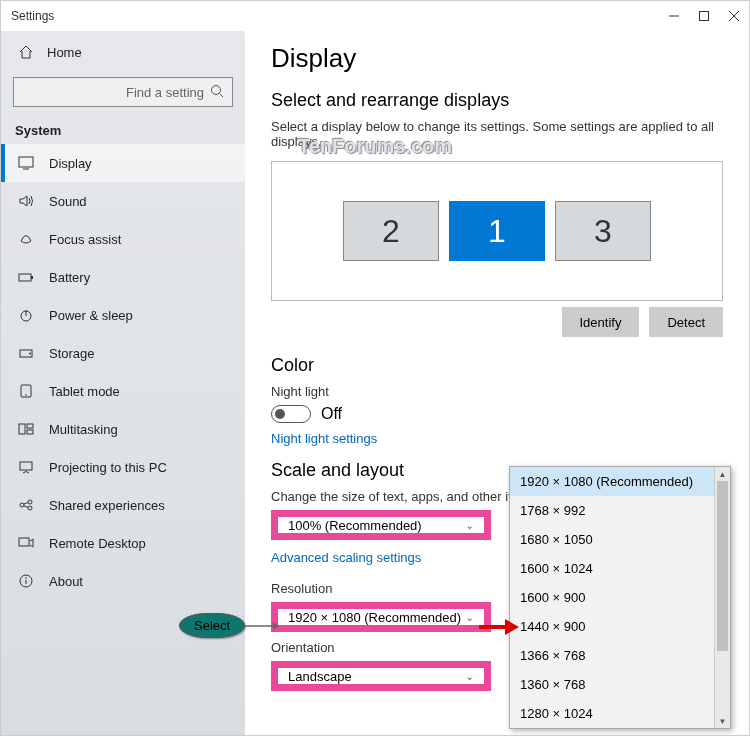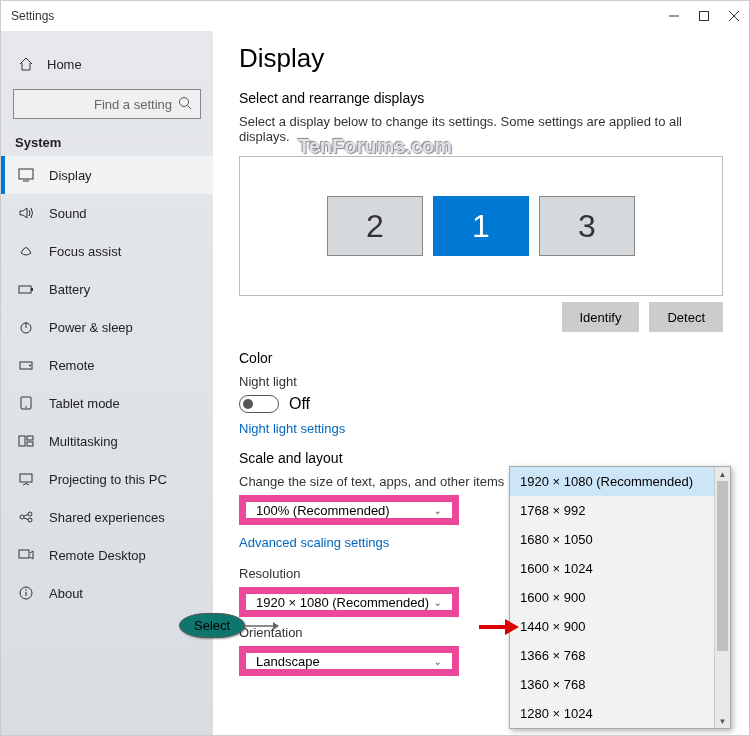--- a/index.html
+++ b/index.html
@@ -2,34 +2,34 @@
 <html><head>
   <meta charset="utf-8">
   <style>
     * { margin: 0; padding: 0; box-sizing: border-box; font-family: "Segoe UI", Arial, sans-serif; }
     body { width: 750px; height: 736px; background: #fff; overflow: hidden; border: 1px solid #ccc; position: relative; }
     .titlebar { height: 30px; display: flex; align-items: center; padding-left: 10px; font-size: 12px; color: #333; }
     .titlebar .title { flex: 1; }
     .window-controls { display: flex; }
     .window-controls div { width: 30px; height: 30px; display: flex; align-items: center; justify-content: center; font-size: 12px; color: #333; cursor: pointer; }
     .container { display: flex; height: calc(100% - 30px); }
-    .sidebar { width: 212px; background: linear-gradient(180deg, #e6e8eb, #d9dde2); padding-top: 16px; }
+    .sidebar { width: 244px; background: linear-gradient(180deg, #e6e8eb, #d9dde2); padding-top: 4px; }
     .sidebar-row { display: flex; align-items: center; height: 34px; padding: 0 14px; color: #222; font-size: 13px; cursor: pointer; }
     .sidebar-row .icon { width: 22px; display: flex; align-items: center; justify-content: center; margin-right: 10px; }
     .search-wrap { padding: 8px 12px 8px 12px; }
     .search-box { position: relative; height: 30px; border: 1px solid #888; background: rgba(255,255,255,0.4); display: flex; align-items: center; padding: 0 28px 0 8px; font-size: 13px; color: #666; justify-content: flex-end; }
     .search-box .sicon { position: absolute; right: 8px; top: 6px; }
     .section-title { font-size: 13px; font-weight: 600; padding: 8px 14px 6px; color: #222; }
     .nav-item { display: flex; align-items: center; height: 38px; padding: 0 14px; color: #222; font-size: 13px; cursor: pointer; position: relative; }
     .nav-item.active { background: rgba(255,255,255,0.5); }
     .nav-item.active::before { content: ""; position: absolute; left: 0; top: 0; bottom: 0; width: 4px; background: #0078d4; }
     .nav-item .icon { width: 22px; display: flex; align-items: center; justify-content: center; margin-right: 12px; color: #333; }
     .main { flex: 1; padding: 12px 26px 0 26px; overflow: hidden; position: relative; }
     h1 { font-weight: 300; font-size: 26px; margin-bottom: 16px; color: #000; }
-    h2 { font-weight: 400; font-size: 14px; margin-bottom: 8px; color: #000; }
+    h2 { font-weight: 400; font-size: 18px; margin-bottom: 8px; color: #000; }
     .subtext { font-size: 13px; color: #333; margin-bottom: 12px; }
     .display-arrange { border: 1px solid #bbb; height: 140px; display: flex; align-items: center; justify-content: center; gap: 10px; position: relative; margin-bottom: 6px; }
     .monitor { width: 96px; height: 60px; border: 1px solid #888; background: #d6d9dc; display: flex; align-items: center; justify-content: center; font-size: 32px; font-weight: 300; color: #333; cursor: pointer; }
     .monitor.selected { background: #0078d4; color: #fff; border-color: #0078d4; }
     .btn-row { display: flex; justify-content: flex-end; gap: 10px; margin-bottom: 18px; }
     .btn { height: 30px; padding: 0 18px; background: #ccc; border: none; font-size: 13px; cursor: pointer; }
     .toggle-row { display: flex; align-items: center; gap: 10px; margin-bottom: 6px; }
     .toggle { width: 40px; height: 18px; border: 1px solid #555; border-radius: 10px; position: relative; cursor: pointer; }
     .toggle::after { content: ""; position: absolute; left: 3px; top: 3px; width: 10px; height: 10px; border-radius: 50%; background: #555; }
     .link { color: #0067c0; font-size: 13px; cursor: pointer; margin-bottom: 14px; display: inline-block; }
@@ -139,21 +139,21 @@
         </span>
       <span>Power &amp; sleep</span>
     </div>
     <div class="nav-item">
       <span class="icon">
           <svg width="16" height="14" viewBox="0 0 16 14">
             <rect x="2" y="4" width="12" height="7" fill="none" stroke="#333"></rect>
             <circle cx="12" cy="7.5" r="1" fill="#333"></circle>
           </svg>
         </span>
-      <span>Remote</span>
+      <span>Storage</span>
     </div>
     <div class="nav-item">
       <span class="icon">
           <svg width="16" height="14" viewBox="0 0 16 14">
             <rect x="3" y="1" width="10" height="12" rx="1" fill="none" stroke="#333"></rect>
             <circle cx="8" cy="11" r="0.8" fill="#333"></circle>
           </svg>
         </span>
       <span>Tablet mode</span>
     </div>

